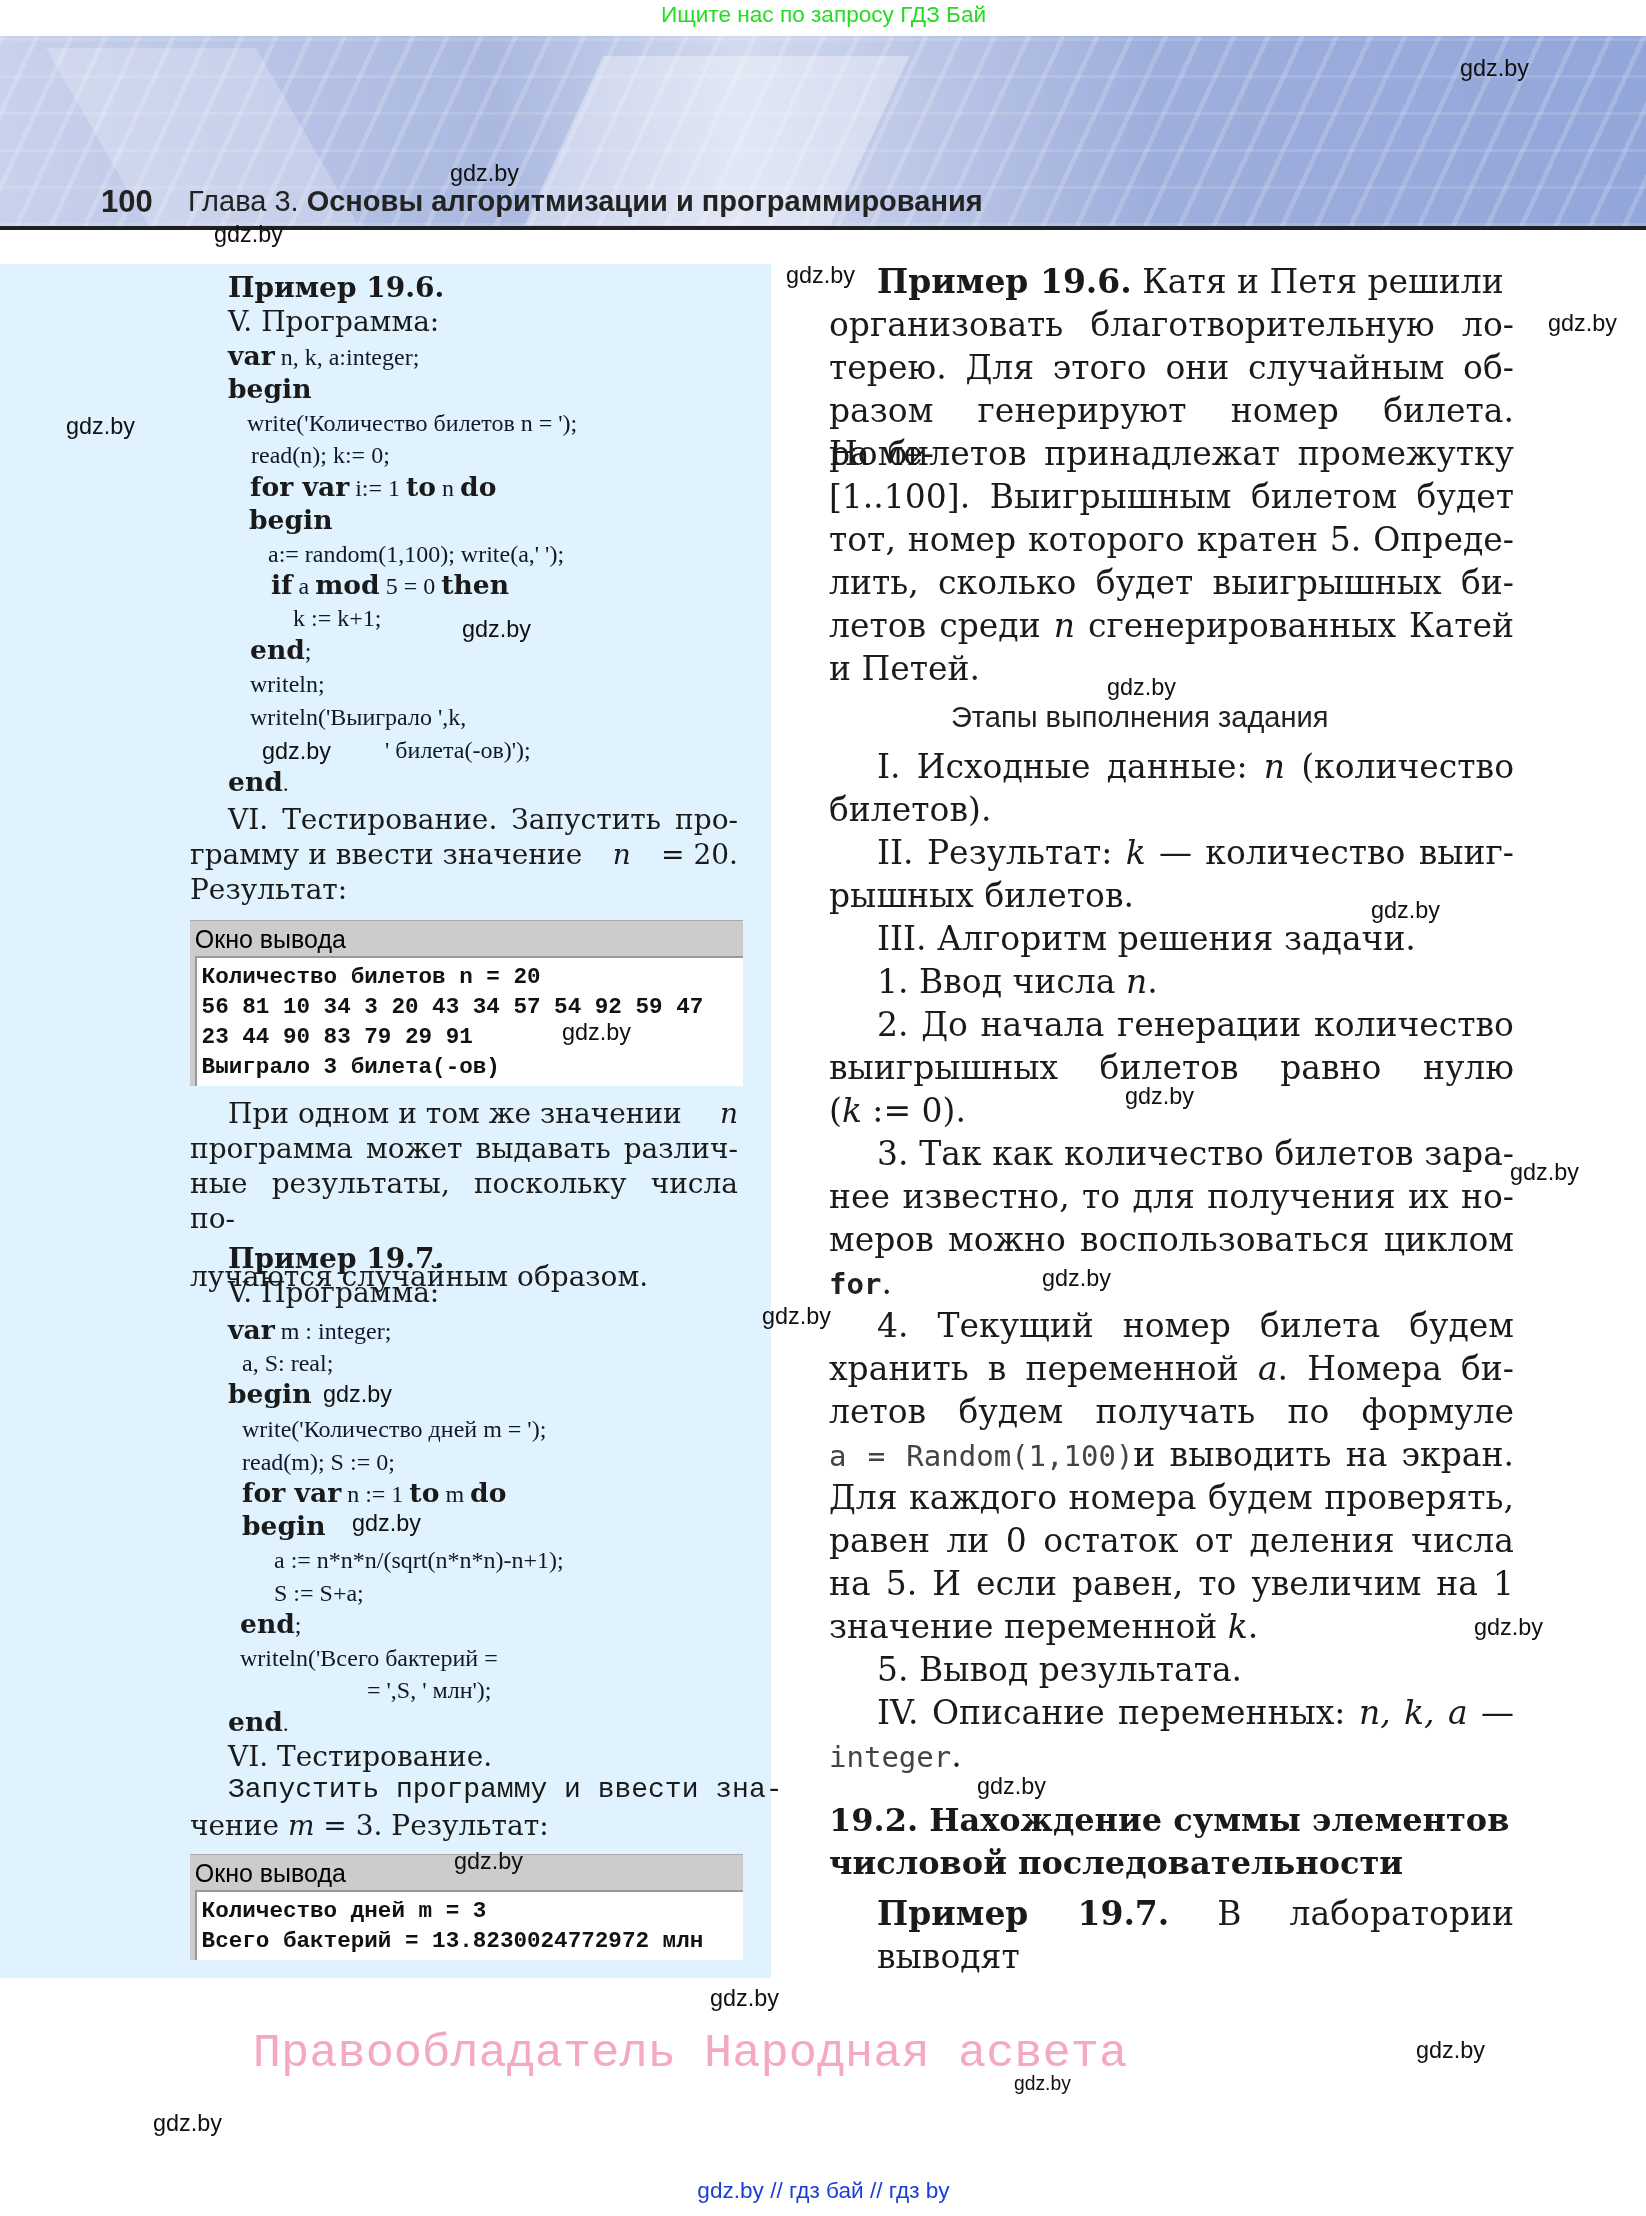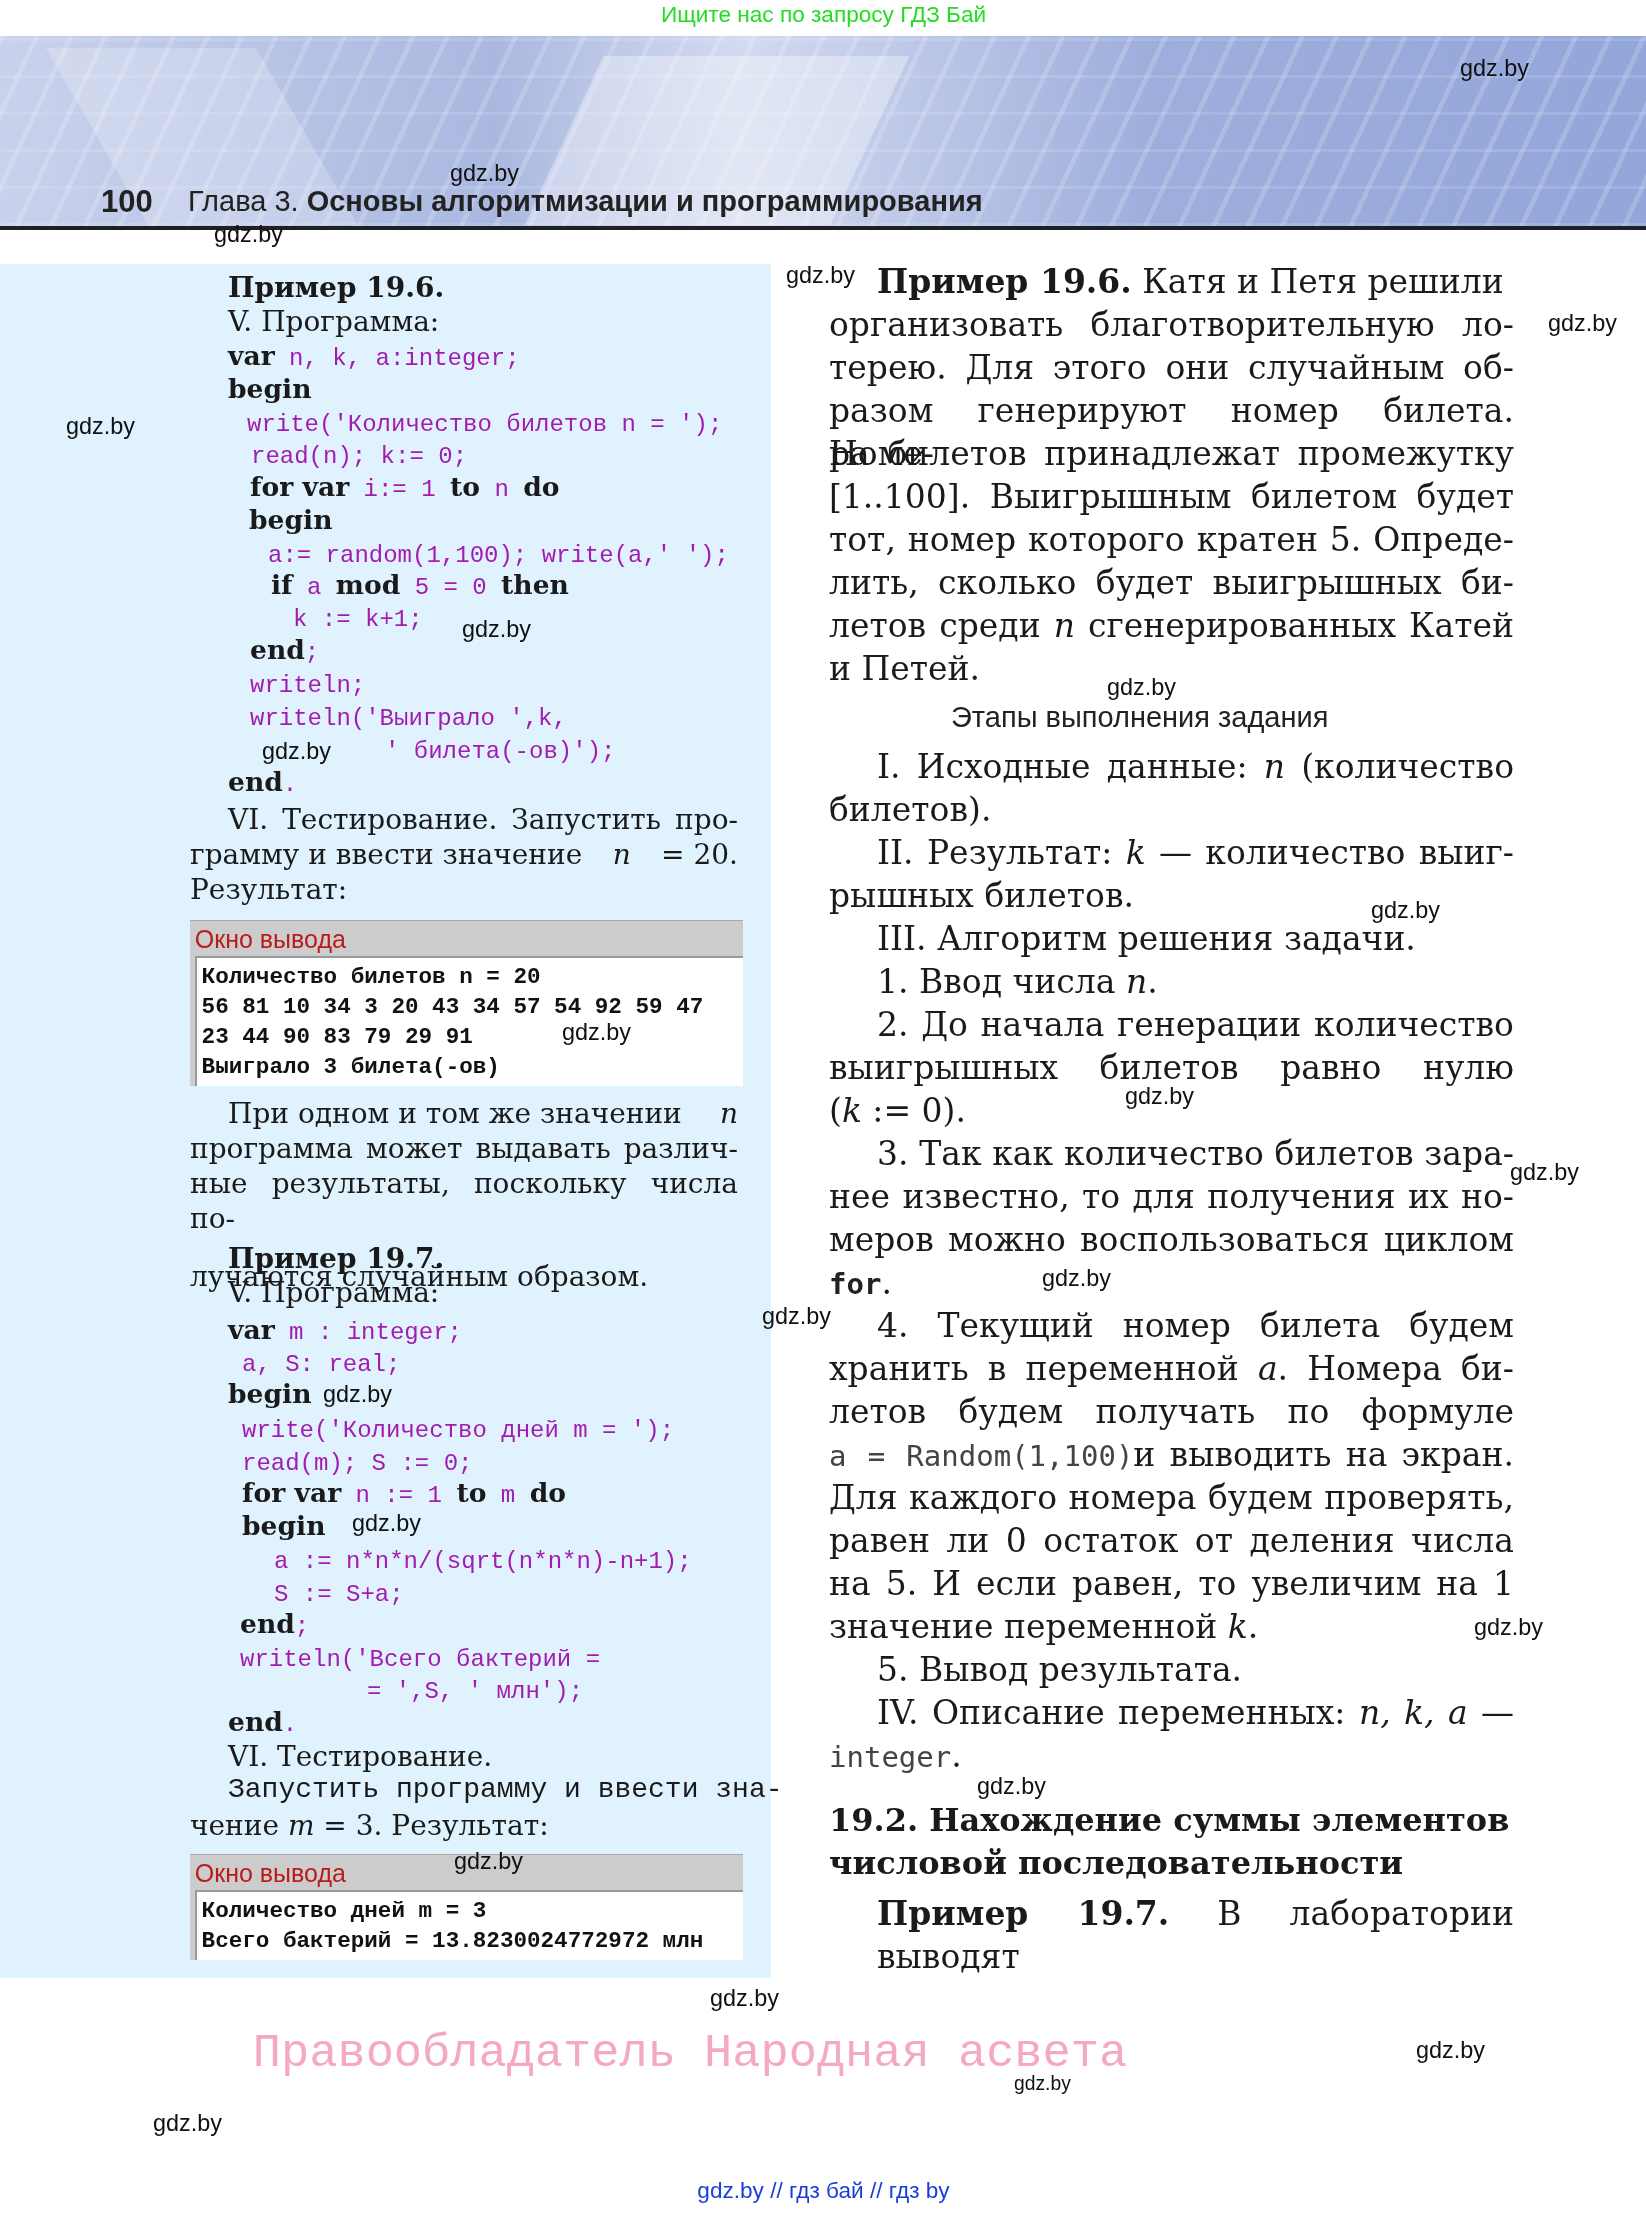--- a/index.html
+++ b/index.html
@@ -22,27 +22,27 @@
     border-bottom:4.8px solid #1f1f26;
   }
   .banner-shape1 { left:564px; top:56px; width:306px; height:169px; background:rgba(255,255,255,0.35); transform:skewX(-25deg); }
   .banner-shape2 { left:97px; top:48px; width:210px; height:177px; background:rgba(255,255,255,0.22); transform:skewX(30deg); }
   .page-num { left:101px; top:184px; font-family:"Liberation Sans", sans-serif; font-weight:bold; font-size:31px; color:#222; }
   .chapter { left:188px; top:185px; font-family:"Liberation Sans", sans-serif; font-size:29px; color:#222; }
   .chapter b { font-weight:bold; }
   .wm { font-family:"Liberation Sans", sans-serif; font-size:23.4px; color:#111; }
   .sidebar-box { left:0; top:264px; width:771px; height:1714px; background:#dff2fd; }
   .lt { font-size:28px; line-height:32px; }
-  .code { font-family:Liberation Mono, monospace; font-size:24px; color:#a21caf; }
+  .code { font-family:Liberation Serif, serif; font-size:24px; color:#0f172a; }
   .kw { font-family:"DejaVu Serif", serif; font-weight:bold; color:#1a1a1a; font-size:26.6px; }
   .h-ex { font-weight:bold; font-size:28px; }
   .para-left { left:190px; width:548px; font-size:28px; line-height:35px; white-space:normal; text-align:justify; text-align-last:justify; }
   .para-left .last { text-align-last:left; }
   .out-box { position:absolute; background:#cccccc; border-top:1.6px solid #aaa; }
-  .out-title { font-family:"Liberation Sans", sans-serif; font-size:25px; padding:4px 4px 2.4px 4.8px; color:#b91c1c; }
+  .out-title { font-family:"Liberation Sans", sans-serif; font-size:25px; padding:4px 4px 2.4px 4.8px; color:#000000; }
   .out-body { background:#ffffff; margin-left:4.8px; border-left:2.4px solid #999; border-top:2.4px solid #999; padding:3.2px 0 4.8px 4.8px; }
   .out-line { font-family:"Liberation Mono", monospace; font-weight:bold; font-size:22.6px; line-height:30px; color:#111; white-space:nowrap; }
   .rt { font-size:33px; line-height:43px; left:829px; width:685px; white-space:normal; }
   .rline { display:block; text-align:justify; text-align-last:justify; height:43px; }
   .rline.left { text-align-last:left; }
   .rline.ind { padding-left:48px; }
   .i { font-style:italic; }
   .mono { font-family:"DejaVu Sans Mono", monospace; font-size:29px; color:#444; }
   .stages { left:951px; top:701px; font-family:"Liberation Sans", sans-serif; font-size:29px; color:#222; }
   .sec-h { font-weight:bold; font-size:32px; }

